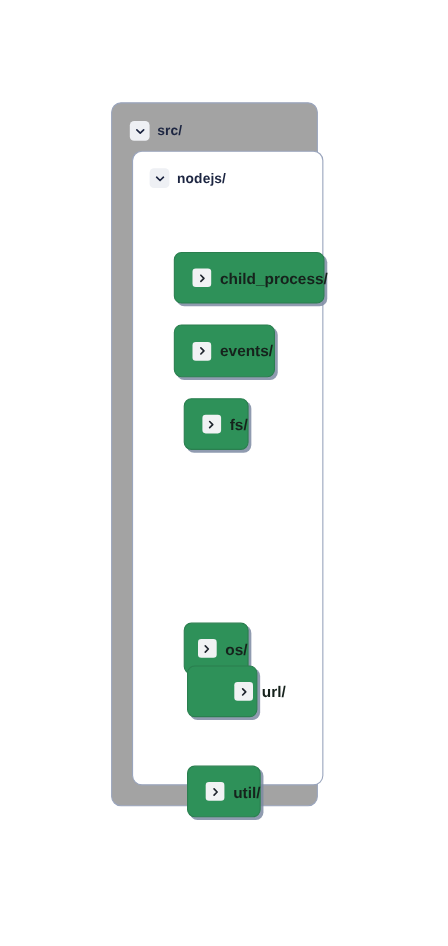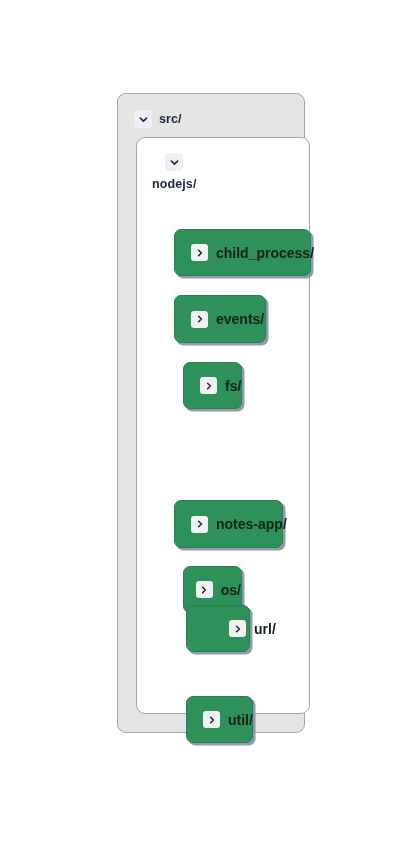--- a/index.html
+++ b/index.html
@@ -18,22 +18,21 @@
   
   .node-outer {
     position: absolute;
     left: 101px;
     top: 93px;
     width: 188px;
     height: 640px;
     box-sizing: border-box;
     border: 1.3px solid #9aa5bd;
     border-radius: 9px;
-    background: #e5e5e5;
-    margin-left: 16px;
+    background: #a3a3a3;
   }
 
   
   .node-inner {
     position: absolute;
     left: 18px;
     top: 43px;
     width: 174px;
     height: 577px;
     box-sizing: border-box;
@@ -50,21 +49,20 @@
     gap: 7px;
     white-space: nowrap;
   }
   .folder-header.src {
     left: 16px;
     top: 16px;
   }
   .folder-header.nodejs {
     left: 15px;
     top: 15px;
-    flex-direction: column;
   }
 
   .chev-down-box {
     width: 18px;
     height: 18px;
     border-radius: 4px;
     background: #eef0f4;
     display: flex;
     align-items: center;
     justify-content: center;
@@ -149,38 +147,30 @@
 
     <div class="leaf" style="left: 37px; top: 157px; width: 92px; height: 48px;">
       <span class="chev-right-box">
         <svg width="10" height="10" viewBox="0 0 10 10" aria-hidden="true">
           <path d="M3.6 2.2 L6.4 5 L3.6 7.8" fill="none" stroke="#20252e" stroke-width="1.5" stroke-linecap="round" stroke-linejoin="round"></path>
         </svg>
       </span>
       <span class="leaf-label">events/</span>
     </div>
 
-    <div class="leaf" style="left: 46px; top: 224px; width: 59px; height: 47px;">
+    <div class="leaf" style="left: 46px; top: 224px; width: 59px; height: 47px; justify-content: center;">
       <span class="chev-right-box">
         <svg width="10" height="10" viewBox="0 0 10 10" aria-hidden="true">
           <path d="M3.6 2.2 L6.4 5 L3.6 7.8" fill="none" stroke="#20252e" stroke-width="1.5" stroke-linecap="round" stroke-linejoin="round"></path>
         </svg>
       </span>
       <span class="leaf-label">fs/</span>
     </div>
 
 
-    <div class="leaf" style="left: 37px; top: 362px; width: 109px; height: 48px;">
-      <span class="chev-right-box">
-        <svg width="10" height="10" viewBox="0 0 10 10" aria-hidden="true">
-          <path d="M3.6 2.2 L6.4 5 L3.6 7.8" fill="none" stroke="#20252e" stroke-width="1.5" stroke-linecap="round" stroke-linejoin="round"></path>
-        </svg>
-      </span>
-      <span class="leaf-label">notes-app/</span>
-    </div>
 
     <div class="leaf" style="left: 46px; top: 428px; width: 59px; height: 47px; justify-content: flex-end;">
       <span class="chev-right-box">
         <svg width="10" height="10" viewBox="0 0 10 10" aria-hidden="true">
           <path d="M3.6 2.2 L6.4 5 L3.6 7.8" fill="none" stroke="#20252e" stroke-width="1.5" stroke-linecap="round" stroke-linejoin="round"></path>
         </svg>
       </span>
       <span class="leaf-label">os/</span>
     </div>
 

